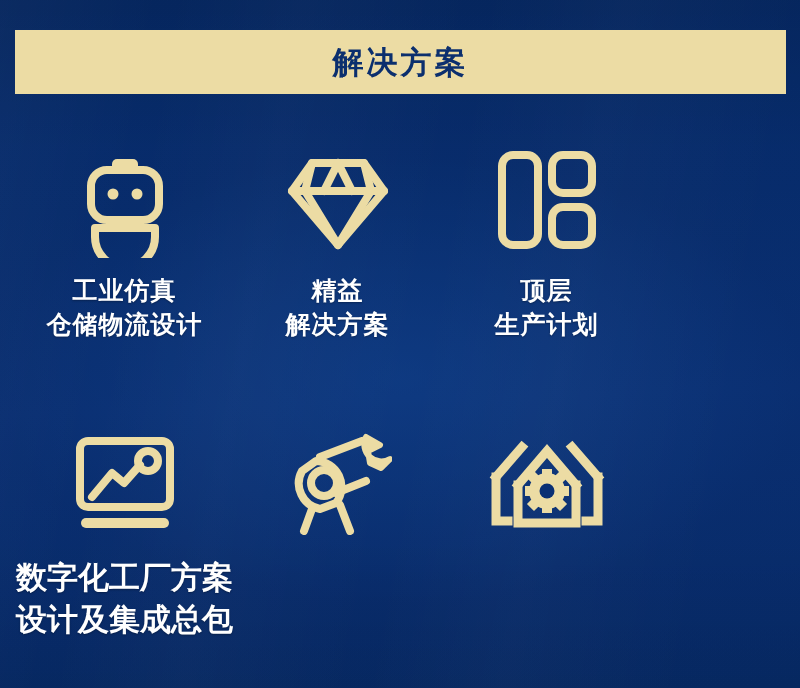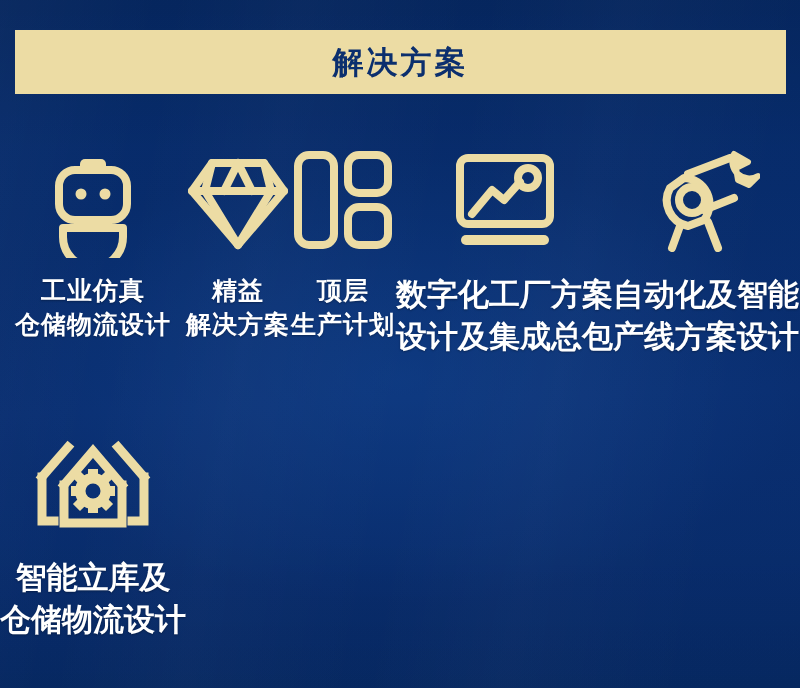--- a/index.html
+++ b/index.html
@@ -52,26 +52,26 @@
     font-size: 31px;
     font-weight: bold;
     letter-spacing: 3px;
     line-height: 1;
     white-space: nowrap;
   }
 
   
   .grid {
     position: absolute;
-    left: 0;
+    left: 16px;
     top: 112px;
     width: 635px;
     height: 566px;
     display: grid;
-    grid-template-columns: repeat(5, 1fr);
+    grid-template-columns: repeat(3, 1fr);
     grid-template-rows: repeat(2, 1fr);
     z-index: 2;
   }
   .cell {
     display: flex;
     flex-direction: column;
     align-items: center;
     justify-content: flex-start;
     padding-top: 28px;
     box-sizing: border-box;
@@ -181,24 +181,20 @@
       <div class="icon-wrap">
         <svg width="108" height="104" viewBox="0 0 108 104" fill="none" stroke="#ecdca4" stroke-width="8" stroke-linecap="round" stroke-linejoin="round">
           <path d="M18 40 l14 -10 a26 26 0 0 1 20 42 l-16 6 a26 26 0 0 1 -18 -38 z"></path>
           <circle cx="40" cy="52" r="13"></circle>
           <path d="M36 26 l42 -16"></path>
           <path d="M52 62 l30 -12"></path>
           <path d="M96 14 l-12 6 2 12 11 5 9 -9 a17 17 0 0 1 -24 -22 z" fill="#ecdca4" stroke="#ecdca4" stroke-width="6"></path>
           <path d="M28 78 l-8 22"></path>
           <path d="M56 74 l10 26"></path>
         </svg>
-      </div>
-      <div class="label">
-        <span>自动化及智能</span>
-        <span class="l2">产线方案设计</span>
       </div>
     </div>
 
     <div class="cell row2">
       <div class="icon-wrap">
         <svg width="118" height="100" viewBox="0 0 118 100" fill="none" stroke="#ecdca4" stroke-width="9" stroke-linecap="square" stroke-linejoin="miter">
           <path d="M8 44 L34 14"></path>
           <path d="M8 44 v44 h12"></path>
           <path d="M110 44 L84 14"></path>
           <path d="M110 44 v44 h-12"></path>
@@ -211,20 +207,16 @@
             <rect x="37" y="53" width="10" height="10"></rect>
             <rect x="71" y="53" width="10" height="10"></rect>
             <rect x="41" y="40" width="10" height="10" transform="rotate(45 46 45)"></rect>
             <rect x="67" y="40" width="10" height="10" transform="rotate(45 72 45)"></rect>
             <rect x="41" y="66" width="10" height="10" transform="rotate(45 46 71)"></rect>
             <rect x="67" y="66" width="10" height="10" transform="rotate(45 72 71)"></rect>
           </g>
           <circle cx="59" cy="58" r="7.5" fill="#0a3074" stroke="none"></circle>
         </svg>
       </div>
-      <div class="label">
-        <span>智能立库及</span>
-        <span class="l2">仓储物流设计</span>
-      </div>
     </div>
 
   </div>
 </div>
 
 </body></html>

